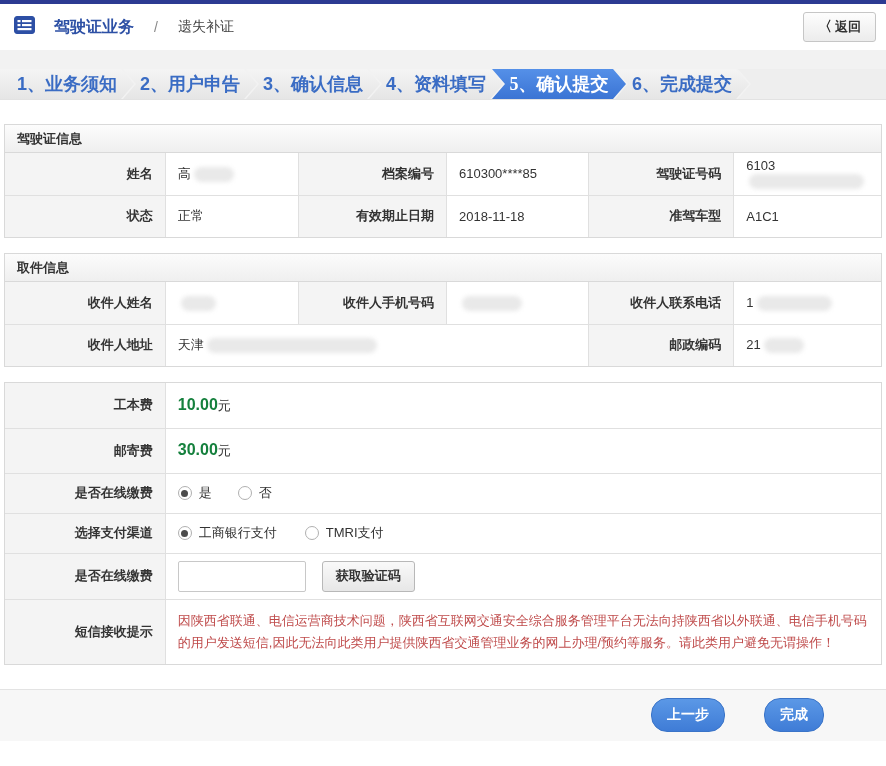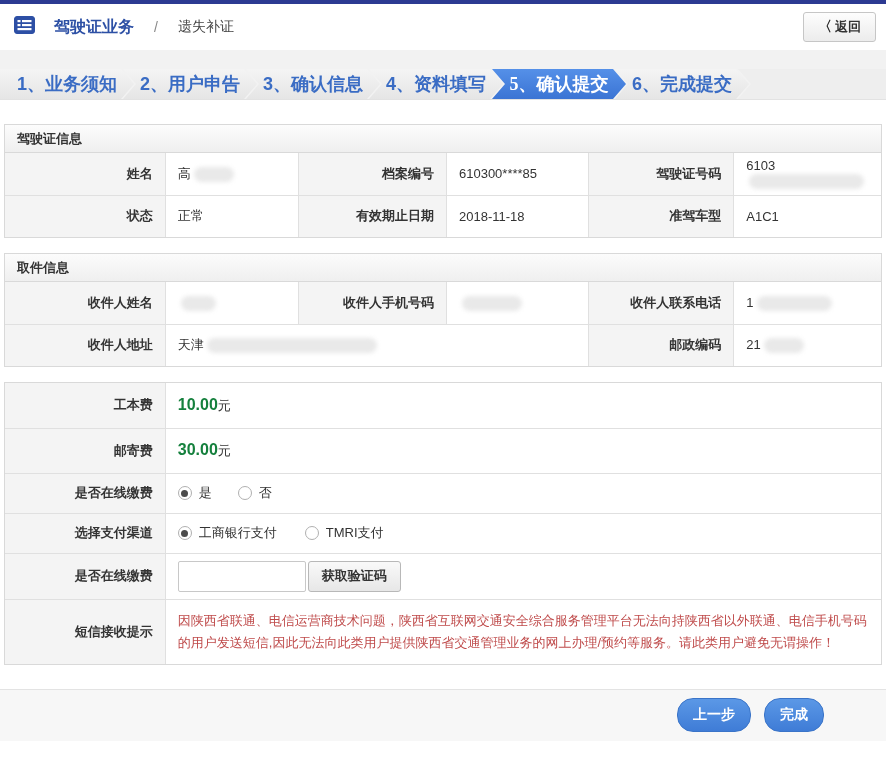--- a/index.html
+++ b/index.html
@@ -59,36 +59,36 @@
 
   
   td.tall { height:45px; }
   .fee-num { color:#15803d; font-weight:bold; font-size:16px; }
   .fee-unit { color:#333; font-size:13px; }
   .radio-row { display:flex; align-items:center; gap:26px; }
   .radio-opt { display:inline-flex; align-items:center; gap:7px; cursor:pointer; font-size:13px; color:#333; }
   .radio { width:14px; height:14px; border-radius:50%; border:1px solid #b0b0b0; background:#fff;
            display:inline-flex; align-items:center; justify-content:center; }
   .radio.checked::after { content:""; width:7px; height:7px; border-radius:50%; background:#4a4a4a; }
-  .code-wrap { display:flex; align-items:center; gap:2px; }
+  .code-wrap { display:flex; align-items:center; gap:16px; }
   .code-input { width:128px; height:31px; border:1px solid #c8c8c8; border-radius:2px; padding:0 8px;
                 font-size:13px; font-family:"Liberation Sans", sans-serif; }
   .get-code-btn { height:31px; padding:0 13px; background:linear-gradient(#f9f9f9,#e7e7e7);
                   border:1px solid #b8b8b8; border-radius:3px; font-size:13px; font-weight:bold;
                   color:#333; cursor:pointer; font-family:"Liberation Sans", sans-serif; }
   td.notice-cell { padding:10px 14px 10px 12px; height:auto; }
   .notice-text { color:#bf4a4a; font-size:13px; line-height:22px; }
 
   
   .footer-bar { margin-top:24px; height:52px; background:#f7f7f7; border-top:1px solid #e3e3e3;
                 display:flex; align-items:center; justify-content:flex-end; gap:13px;
                 padding-right:62px; }
   .primary-btn { min-width:48px; padding:7px 15px; background:linear-gradient(#5b98e6,#3f7cd6);
                  border:1px solid #3a74c8; border-radius:16px; color:#fff; font-size:14px;
-                 font-weight:bold; cursor:pointer; font-family:"Liberation Sans", sans-serif; }
+                 font-weight:bold; cursor:pointer; font-family:"Liberation Sans", sans-serif;margin-left:26px; }
 </style>
 </head>
 <body>
 
 <div class="top-accent"></div>
 
 <header class="page-header">
   <div class="title-wrap">
     <span class="biz-icon">
       <svg width="21" height="18" viewBox="0 0 21 18">

